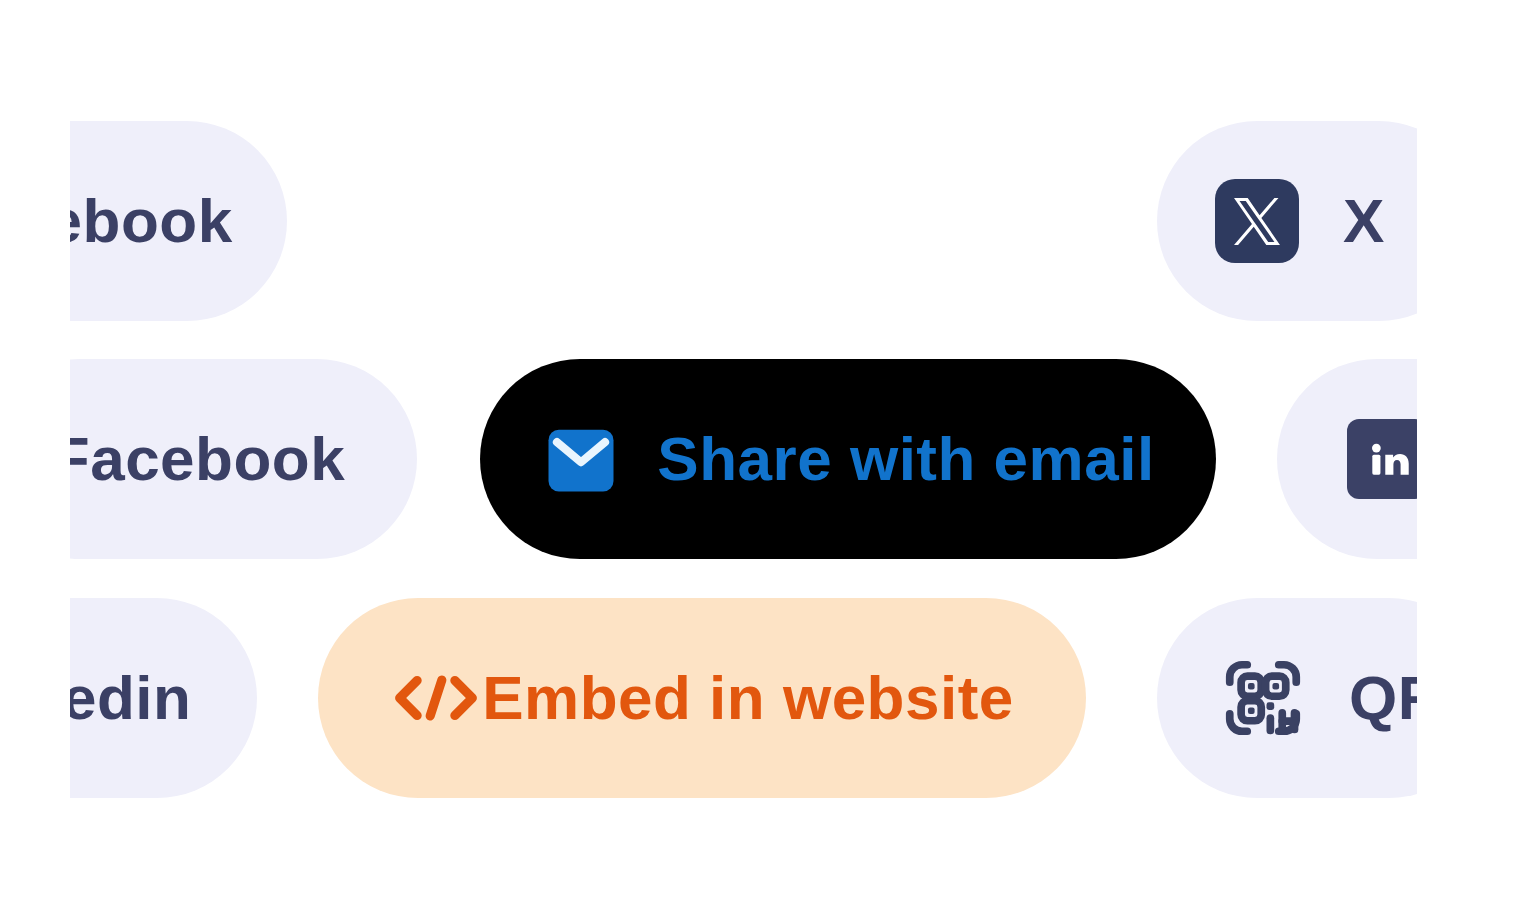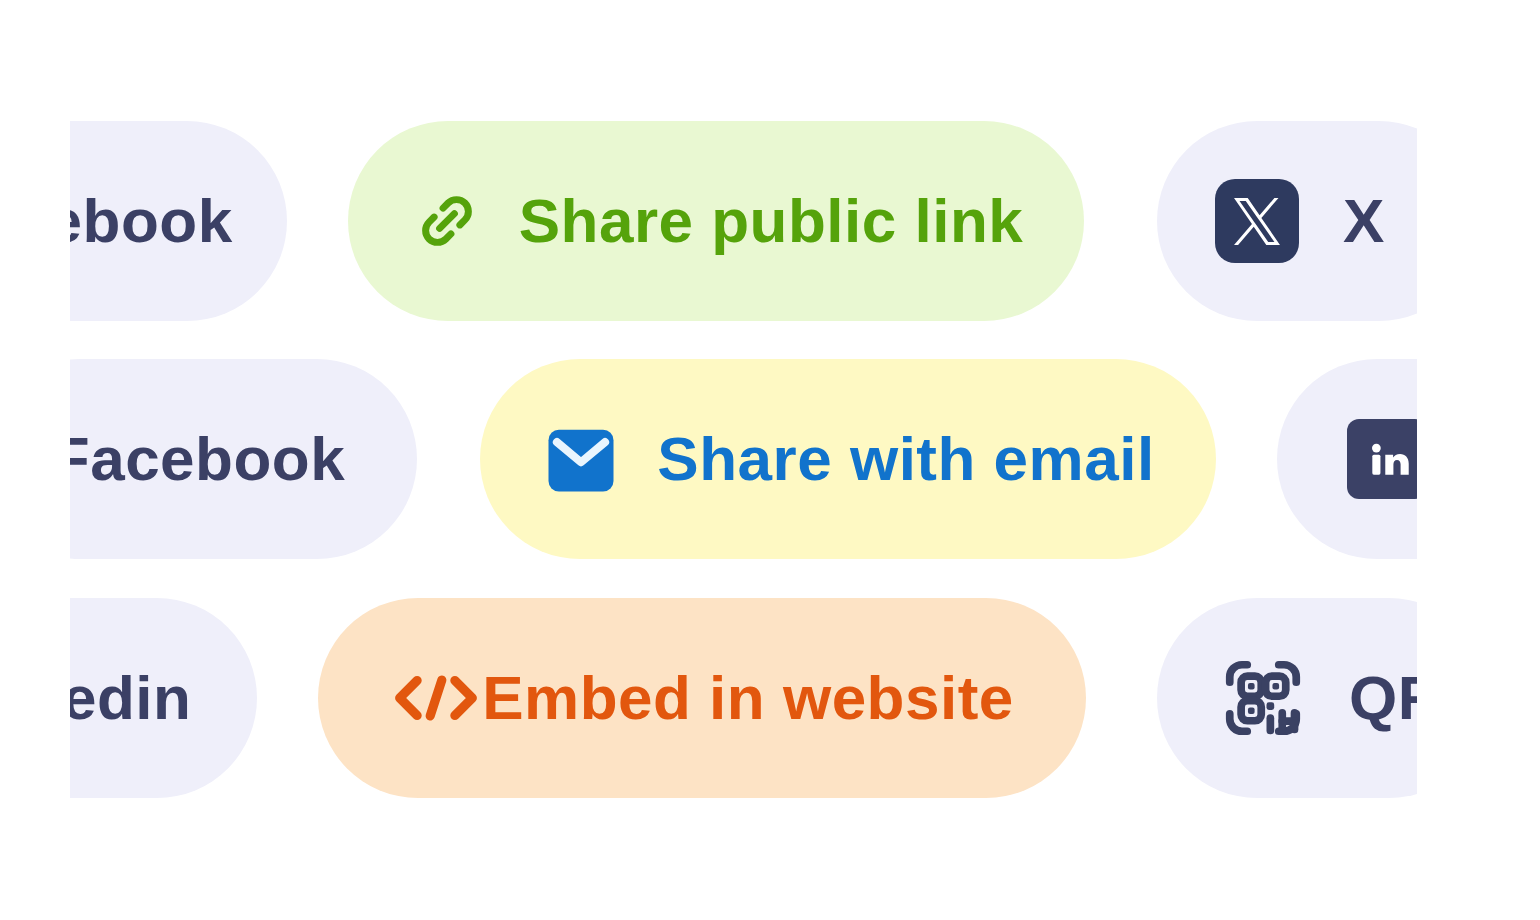--- a/index.html
+++ b/index.html
@@ -18,21 +18,21 @@
     font-weight:700;line-height:1;white-space:nowrap;
   }
   .lavender{background:#efeffa;color:#3b4065;}
   .label{font-size:62px;letter-spacing:0.5px;}
   
   #pill-facebook{left:-185px;top:121px;width:402px;height:200px;}
   #pill-share-link{left:278px;top:121px;width:736px;height:200px;background:#e9f8d2;color:#55a30b;gap:34px;}
   #pill-x{left:1087px;top:121px;width:322px;height:200px;justify-content:flex-start;padding-left:58px;gap:44px;}
   
   #pill-whatsapp{left:-90px;top:359px;width:437px;height:200px;}
-  #pill-email{left:410px;top:359px;width:736px;height:200px;background:#fef9c3;color:#1173cc;gap:36px;}
+  #pill-email{left:410px;top:359px;width:736px;height:200px;background:#000000;color:#1173cc;gap:36px;}
   #pill-linkedin-icon{left:1207px;top:359px;width:242px;height:200px;justify-content:flex-start;padding-left:70px;}
   
   #pill-linkedin{left:-203px;top:598px;width:390px;height:200px;}
   #pill-embed{left:248px;top:598px;width:768px;height:200px;background:#fde3c5;color:#e2570e;}
   #pill-qr{left:1087px;top:598px;width:332px;height:200px;justify-content:flex-start;padding-left:64px;gap:44px;}
 
   .tile{
     display:flex;align-items:center;justify-content:center;flex:0 0 auto;
   }
   .x-tile{width:84px;height:84px;background:#2e3a5f;border-radius:20px;}
@@ -41,32 +41,20 @@
 </style>
 </head>
 <body>
 
 <div class="clip">
 
   <div class="pill lavender" id="pill-facebook">
     <span class="label">Facebook</span>
   </div>
 
-  <div class="pill" id="pill-share-link">
-    <span class="tile">
-      <svg width="76" height="76" viewBox="0 0 24 24" fill="none" stroke="#55a30b" stroke-width="2.2" stroke-linecap="round" stroke-linejoin="round">
-        <g transform="rotate(-45 12 12)">
-          <path d="M10 8.25 H7.75 a3.75 3.75 0 1 0 0 7.5 H10"></path>
-          <path d="M14 8.25 h2.25 a3.75 3.75 0 1 1 0 7.5 H14"></path>
-          <line x1="8.7" y1="12" x2="15.3" y2="12"></line>
-        </g>
-      </svg>
-    </span>
-    <span class="label">Share public link</span>
-  </div>
 
   <div class="pill lavender" id="pill-x">
     <span class="tile x-tile">
       <svg width="46" height="47" viewBox="0 0 1200 1227" fill="#ffffff">
         <path d="M714.163 519.284L1160.89 0H1055.03L667.137 450.887L357.328 0H0L468.492 681.821L0 1226.37H105.866L515.491 750.218L842.672 1226.37H1200L714.163 519.284ZM569.165 687.828L521.697 619.934L144.011 79.6944H306.615L611.412 515.685L658.88 583.579L1055.08 1150.3H892.476L569.165 687.828Z"></path>
       </svg>
     </span>
     <span class="label">X</span>
   </div>
 

